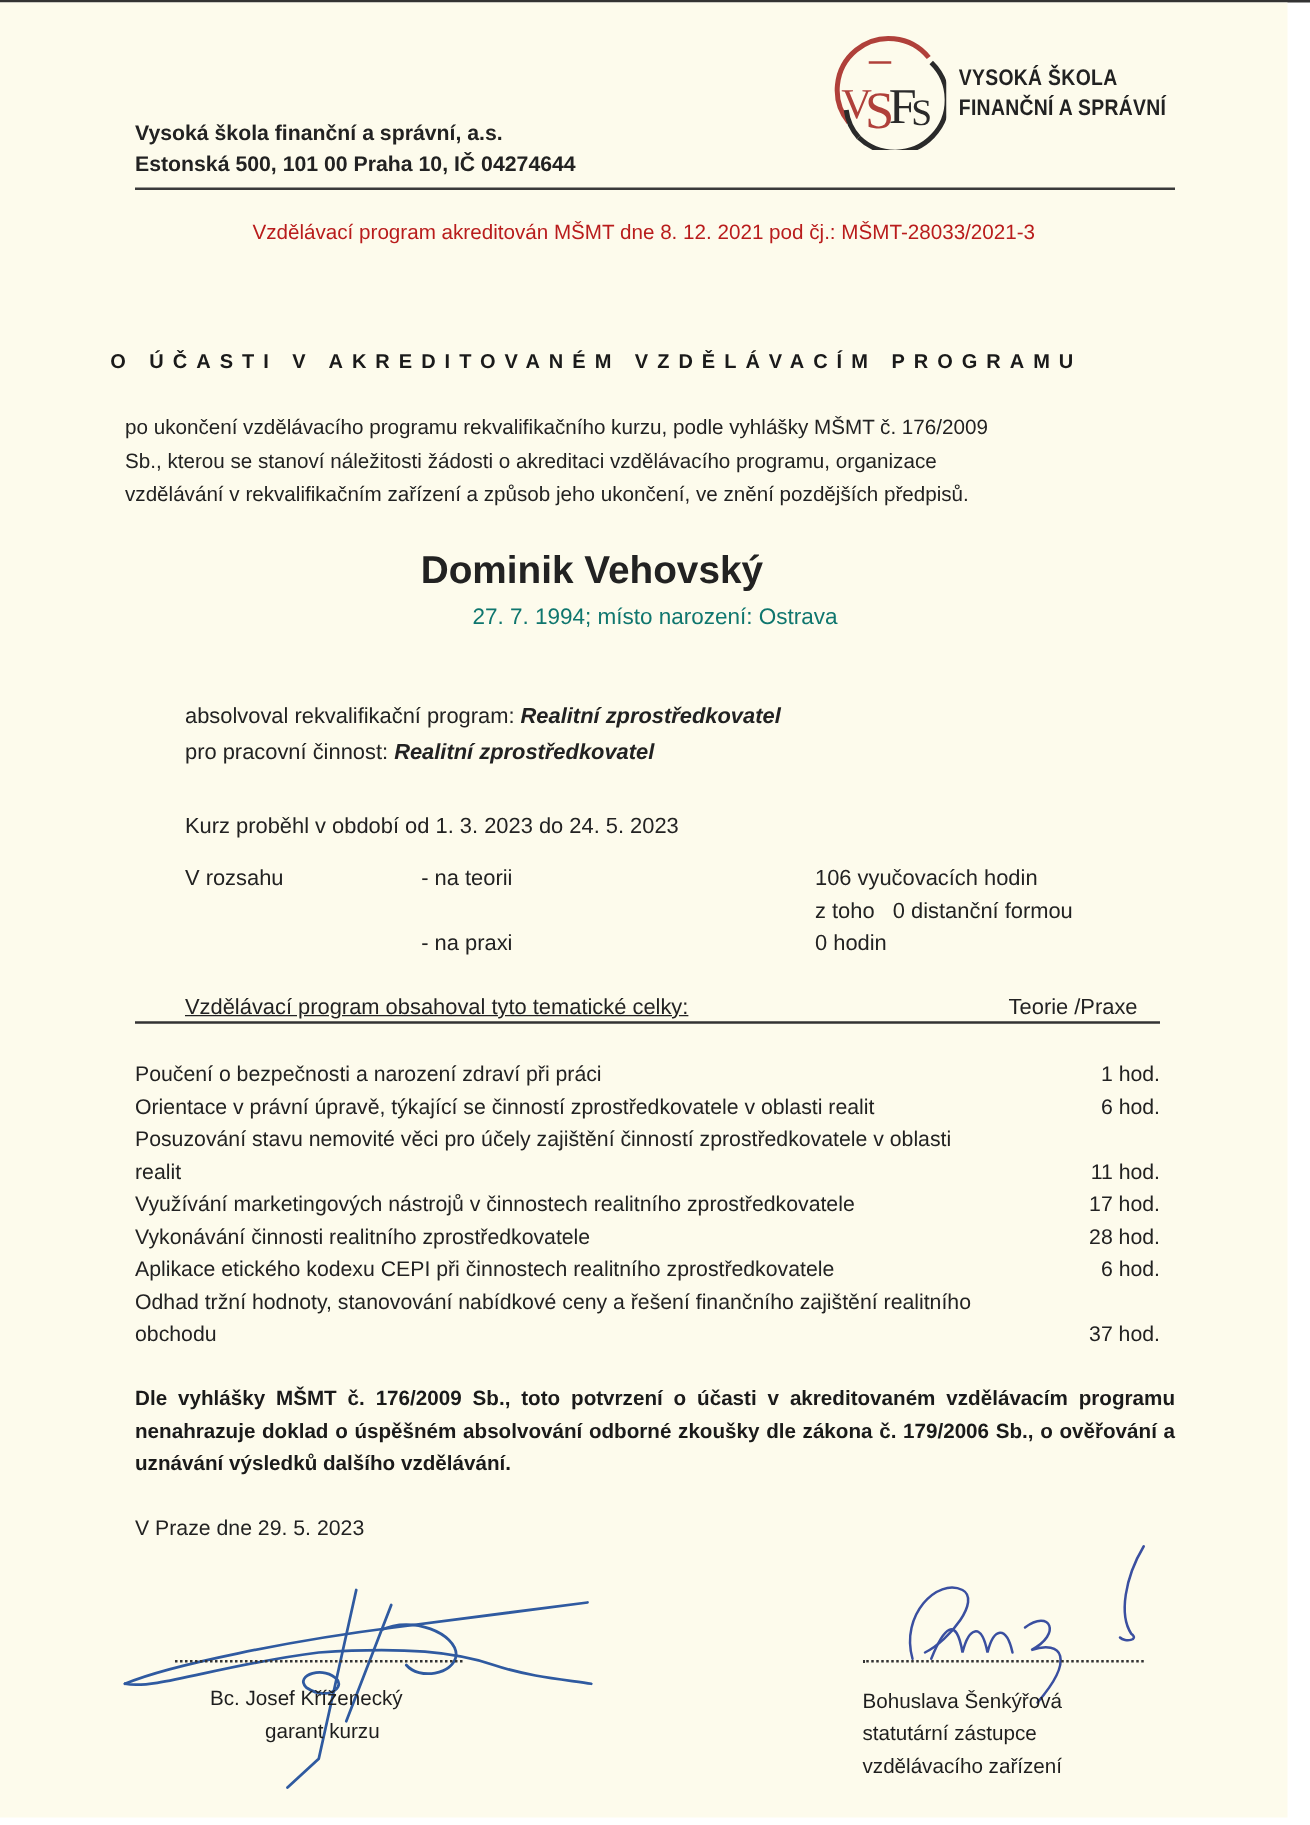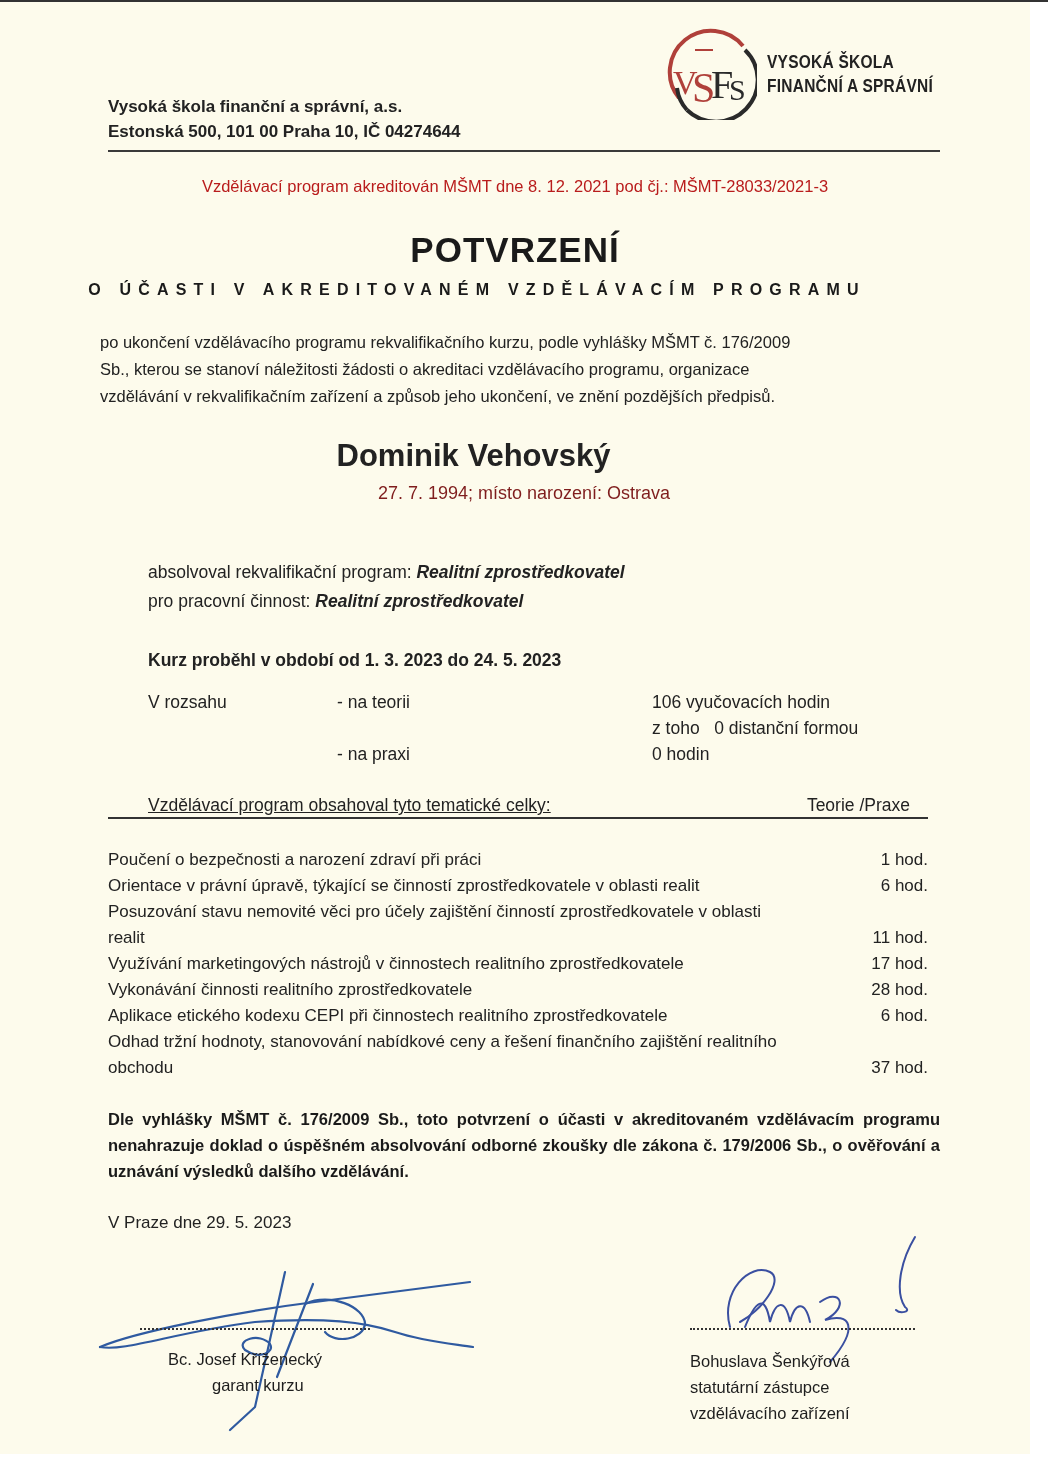--- a/index.html
+++ b/index.html
@@ -17,26 +17,26 @@
   .abs { position: absolute; }
   .inst { left: 108px; top: 92px; font-weight: bold; font-size: 17px; line-height: 25px; color: #222; }
   .logo { left: 665px; top: 26px; width: 92px; height: 92px; }
   .logo-text { left: 767px; top: 48px; font-weight: bold; font-size: 18px; line-height: 24px; color: #222; letter-spacing: 0.3px; transform: scaleX(0.86); transform-origin: left top; }
   .rule { left: 108px; top: 148px; width: 832px; height: 2px; background: #3a3a3a; }
   .accr { left: 0; width: 1030px; top: 175px; text-align: center; font-size: 16.5px; color: #b91c1c; }
   .title { left: 0; width: 1030px; top: 228px; text-align: center; font-weight: bold; font-size: 35px; letter-spacing: 1px; color: #1a1a1a; }
   .subtitle { left: 0; width: 954px; top: 279px; text-align: center; font-weight: bold; font-size: 16px; letter-spacing: 7.2px; color: #1a1a1a; }
   .intro { left: 100px; width: 840px; top: 327px; text-align: left; font-size: 16.5px; line-height: 27px; color: #222; }
   .name { left: 0; width: 947px; top: 436px; text-align: center; font-weight: bold; font-size: 31px; color: #222; }
-  .dob { left: 0; width: 1048px; top: 481px; text-align: center; font-size: 18px; color: #7f1d1d; }
+  .dob { left: 0; width: 1048px; top: 481px; text-align: center; font-size: 18px; color: #0f766e; }
   .line { font-size: 17.5px; color: #222; margin-left: 40px; }
   .line b { font-style: italic; }
   .prog { left: 108px; top: 560px; }
   .work { left: 108px; top: 589px; }
-  .period { left: 108px; top: 648px; font-weight: bold; }
+  .period { left: 108px; top: 648px; }
   .scope-l { left: 108px; top: 690px; }
   .scope-m1 { left: 297px; top: 690px; }
   .scope-m2 { left: 297px; top: 742px; }
   .scope-r1 { left: 612px; top: 690px; }
   .scope-r2 { left: 612px; top: 716px; }
   .scope-r3 { left: 612px; top: 742px; }
   .sec-h { left: 108px; top: 793px; text-decoration: underline; }
   .sec-ul { left: 108px; top: 815px; width: 820px; height: 1.5px; background: #333; }
   .sec-r { right: 120px; top: 793px; }
   .topics { left: 108px; top: 845px; width: 820px; }
@@ -74,21 +74,20 @@
     <text x="64" y="72" font-family="Liberation Serif, serif" font-size="30" fill="#2a2a2a">S</text>
   </svg>
   <div class="abs logo-text">
     <div>VYSOKÁ ŠKOLA</div>
     <div>FINANČNÍ A SPRÁVNÍ</div>
   </div>
 
   <div class="abs rule"></div>
 
   <div class="abs accr">Vzdělávací program akreditován MŠMT dne 8. 12. 2021 pod čj.: MŠMT-28033/2021-3</div>
-  <div class="abs title">POTVRZENÍ</div>
   <div class="abs subtitle">O ÚČASTI V AKREDITOVANÉM VZDĚLÁVACÍM PROGRAMU</div>
 
   <div class="abs intro">
     <div>po ukončení vzdělávacího programu rekvalifikačního kurzu, podle vyhlášky MŠMT č. 176/2009</div>
     <div>Sb., kterou se stanoví náležitosti žádosti o akreditaci vzdělávacího programu, organizace</div>
     <div>vzdělávání v rekvalifikačním zařízení a způsob jeho ukončení, ve znění pozdějších předpisů.</div>
   </div>
 
   <div class="abs name">Dominik Vehovský</div>
   <div class="abs dob">27. 7. 1994; místo narození: Ostrava</div>

